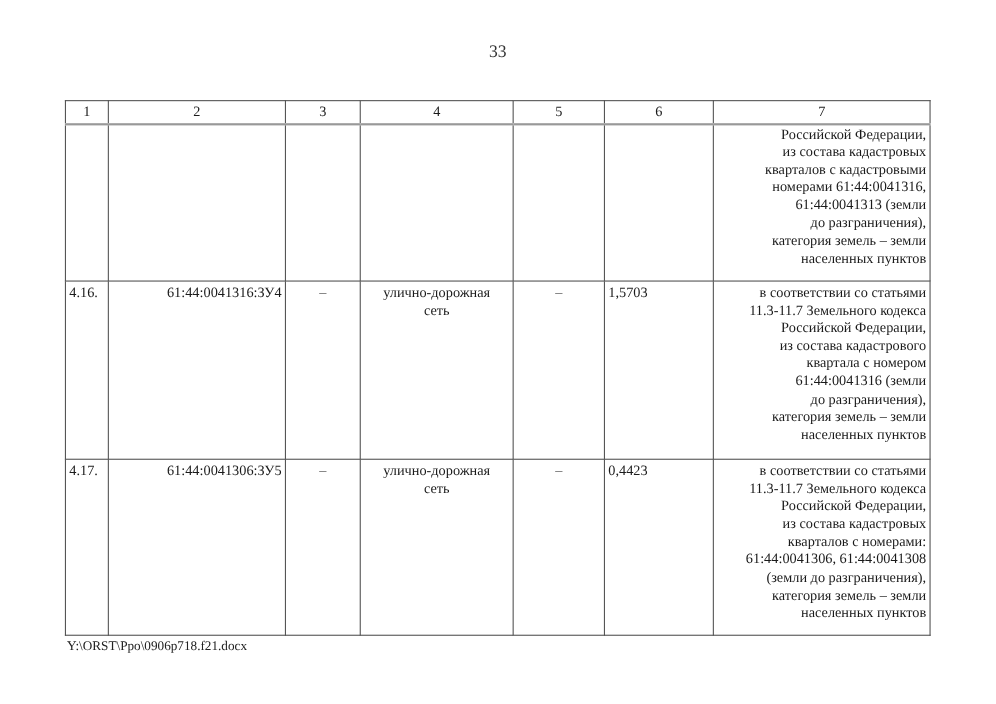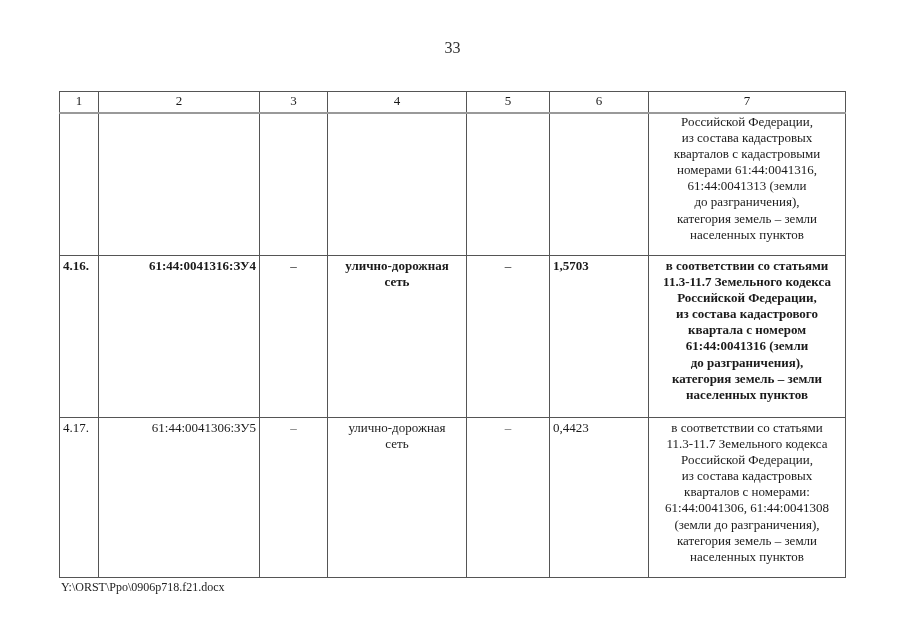--- a/index.html
+++ b/index.html
@@ -11,24 +11,24 @@
               font-size: 13px; line-height: 16.1px; }
   table.doc td { border: 1px solid #555; vertical-align: top; padding: 0 3px; }
   table.doc tr.head td { text-align: center; height: 19px; padding-top: 1px; padding-bottom: 0;
                          border-bottom: 2px solid #999; }
   td.c1 { width: 32px; }
   td.c2 { width: 154px; text-align: right; }
   td.c3 { width: 61px; text-align: center; color: #555; }
   td.c4 { width: 132px; text-align: center; }
   td.c5 { width: 76px; text-align: center; color: #555; }
   td.c6 { width: 92px; text-align: left; }
-  td.c7 { width: 190px; text-align: center; }
+  td.c7 { width: 190px; text-align: right; }
   tr.head td.c3, tr.head td.c5 { color: #1a1a1a; }
   tr.r0 td { height: 141px; }
-  tr.r1 td { height: 159px; padding-top: 2px; font-weight: bold; }
+  tr.r1 td { height: 159px; padding-top: 2px; }
   tr.r2 td { height: 157px; padding-top: 2px; }
   .line { display: block; white-space: nowrap; }
   .footer { position: absolute; left: 61px; top: 580px; font-size: 12px; color: #222; }
 </style>
 </head>
 <body>
 
 <div class="page-number">33</div>
 
 <table class="doc">

